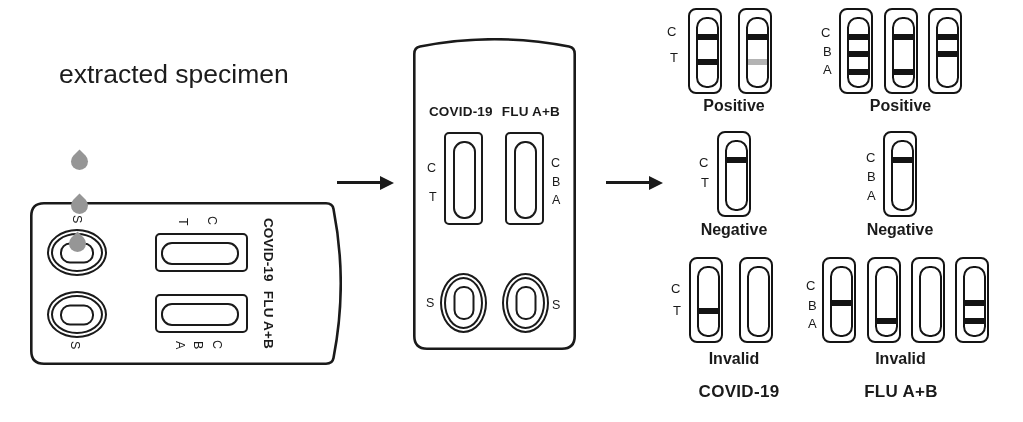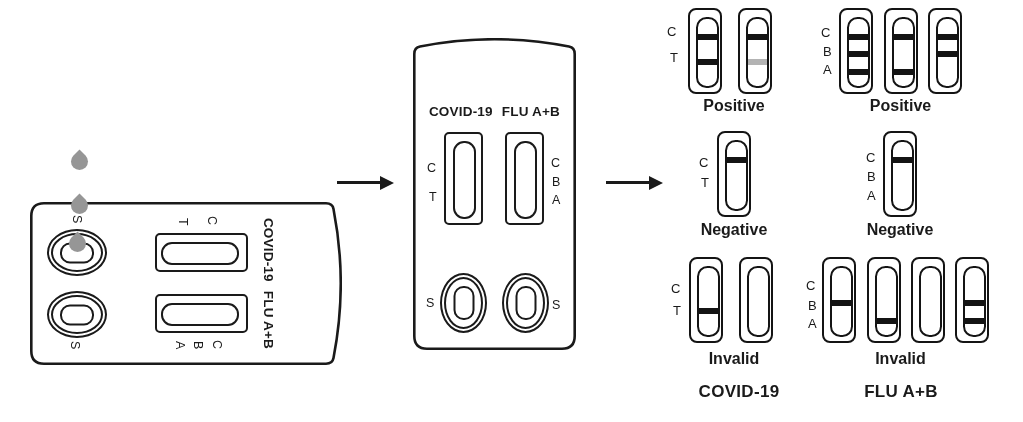--- a/index.html
+++ b/index.html
@@ -43,20 +43,21 @@
   .mk { position:absolute; font-size:13px; line-height:13px; color:#1a1a1a; }
   .result-label { position:absolute; text-align:center; font-weight:bold; font-size:16px; white-space:nowrap; }
   .section-label { position:absolute; text-align:center; font-weight:bold; font-size:17px; letter-spacing:0.3px; white-space:nowrap; }
 </style>
 </head>
 <body>
 
 <div id="canvas">
 
   <div class="instr">
+    <div>extracted specimen</div>
   </div>
 
   <div class="drop" style="left:71px;top:153px"></div>
   <div class="drop" style="left:71px;top:197px"></div>
   <div class="drop" style="left:69px;top:235px"></div>
 
   <div class="arrow" style="left:337px;top:181px;width:44px"></div>
   <div class="arrow" style="left:606px;top:181px;width:44px"></div>
 
   <div class="rot-wrap" style="left:30px;top:202px">

